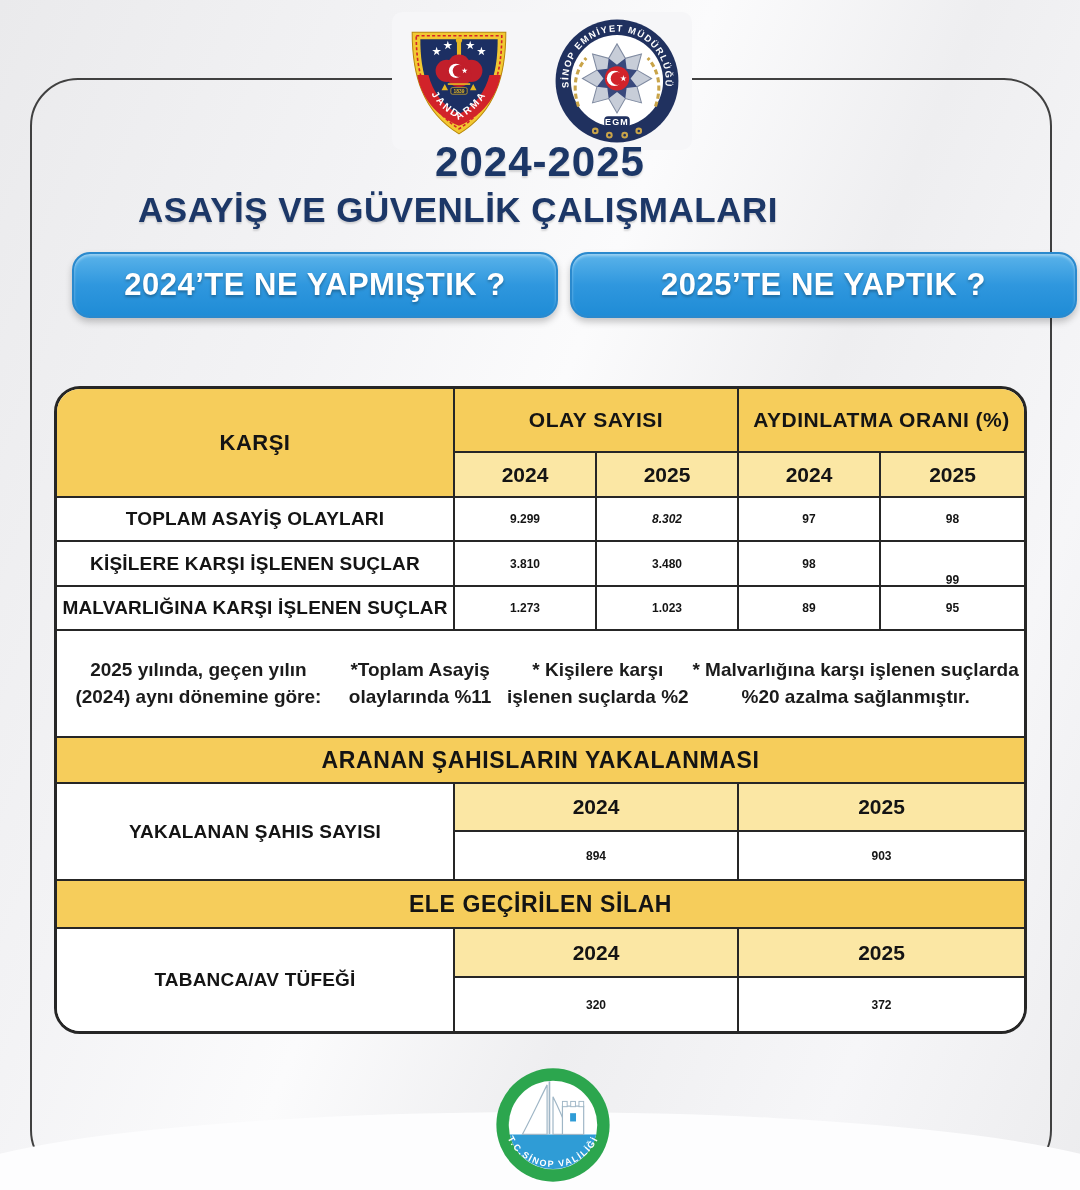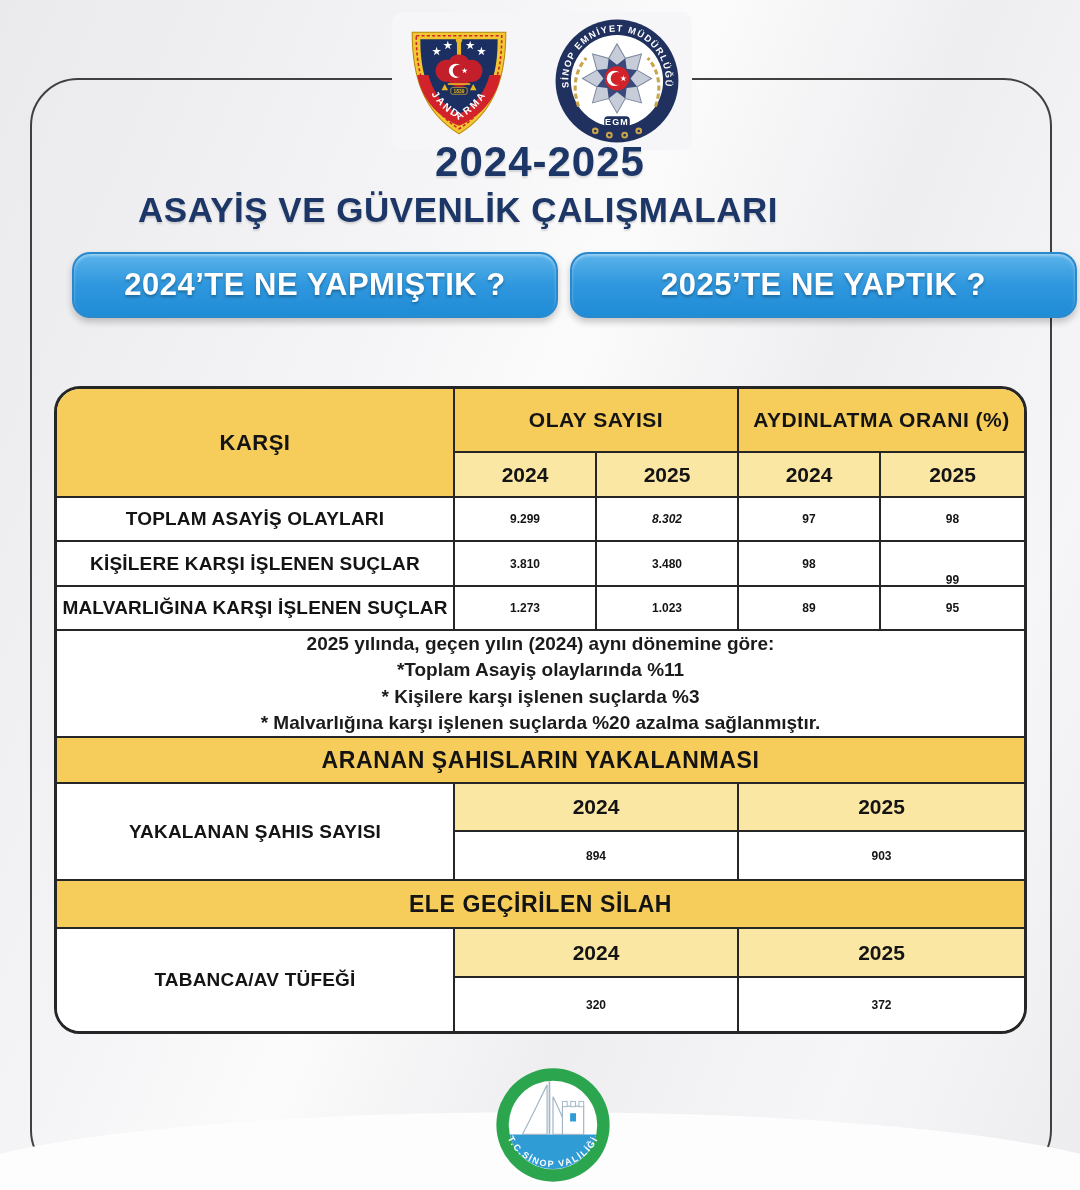--- a/index.html
+++ b/index.html
@@ -60,21 +60,21 @@
     background:#ffffff;padding:0 4px;
   }
   .nr{border-right:none;} .nb{border-bottom:none;}
   .gold{background:#f6cd5b;}
   .pale{background:#fbe7a4;}
   .hdr{font-size:22px;font-weight:800;letter-spacing:.5px;}
   .ghdr{font-size:21px;font-weight:800;letter-spacing:.5px;}
   .yr{font-size:21px;font-weight:800;}
   .lbl{font-size:19px;font-weight:700;letter-spacing:.2px;}
   .val{font-size:12px;font-weight:600;}
-  .note{flex-direction:column;font-size:19px;font-weight:700;line-height:26.5px;color:#1b1b1b;}
+  .note{flex-direction:row;font-size:19px;font-weight:700;line-height:26.5px;color:#1b1b1b;}
   .sec{font-size:23px;font-weight:800;letter-spacing:.6px;}
 
   .valilik{position:absolute;left:494px;top:1066px;z-index:4;}
 </style>
 </head>
 <body>
 
 <div class="page">
 
   <div class="card"></div>
@@ -188,21 +188,21 @@
 
     <div class="c lbl" style="grid-column:1;grid-row:5;">MALVARLIĞINA KARŞI İŞLENEN SUÇLAR</div>
     <div class="c val" style="grid-column:2;grid-row:5;">1.273</div>
     <div class="c val" style="grid-column:3;grid-row:5;">1.023</div>
     <div class="c val" style="grid-column:4;grid-row:5;">89</div>
     <div class="c val nr" style="grid-column:5;grid-row:5;">95</div>
 
     <div class="c note nr" style="grid-column:1/6;grid-row:6;">
       <div>2025 yılında, geçen yılın (2024) aynı dönemine göre:</div>
       <div>*Toplam Asayiş olaylarında %11</div>
-      <div>* Kişilere karşı işlenen suçlarda %3</div>
+      <div>* Kişilere karşı işlenen suçlarda %2</div>
       <div>* Malvarlığına karşı işlenen suçlarda %20 azalma sağlanmıştır.</div>
     </div>
 
     <div class="c gold sec nr" style="grid-column:1/6;grid-row:7;">ARANAN ŞAHISLARIN YAKALANMASI</div>
     <div class="c lbl" style="grid-column:1;grid-row:8/10;">YAKALANAN ŞAHIS SAYISI</div>
     <div class="c pale yr" style="grid-column:2/4;grid-row:8;">2024</div>
     <div class="c pale yr nr" style="grid-column:4/6;grid-row:8;">2025</div>
     <div class="c val" style="grid-column:2/4;grid-row:9;">894</div>
     <div class="c val nr" style="grid-column:4/6;grid-row:9;">903</div>
 

